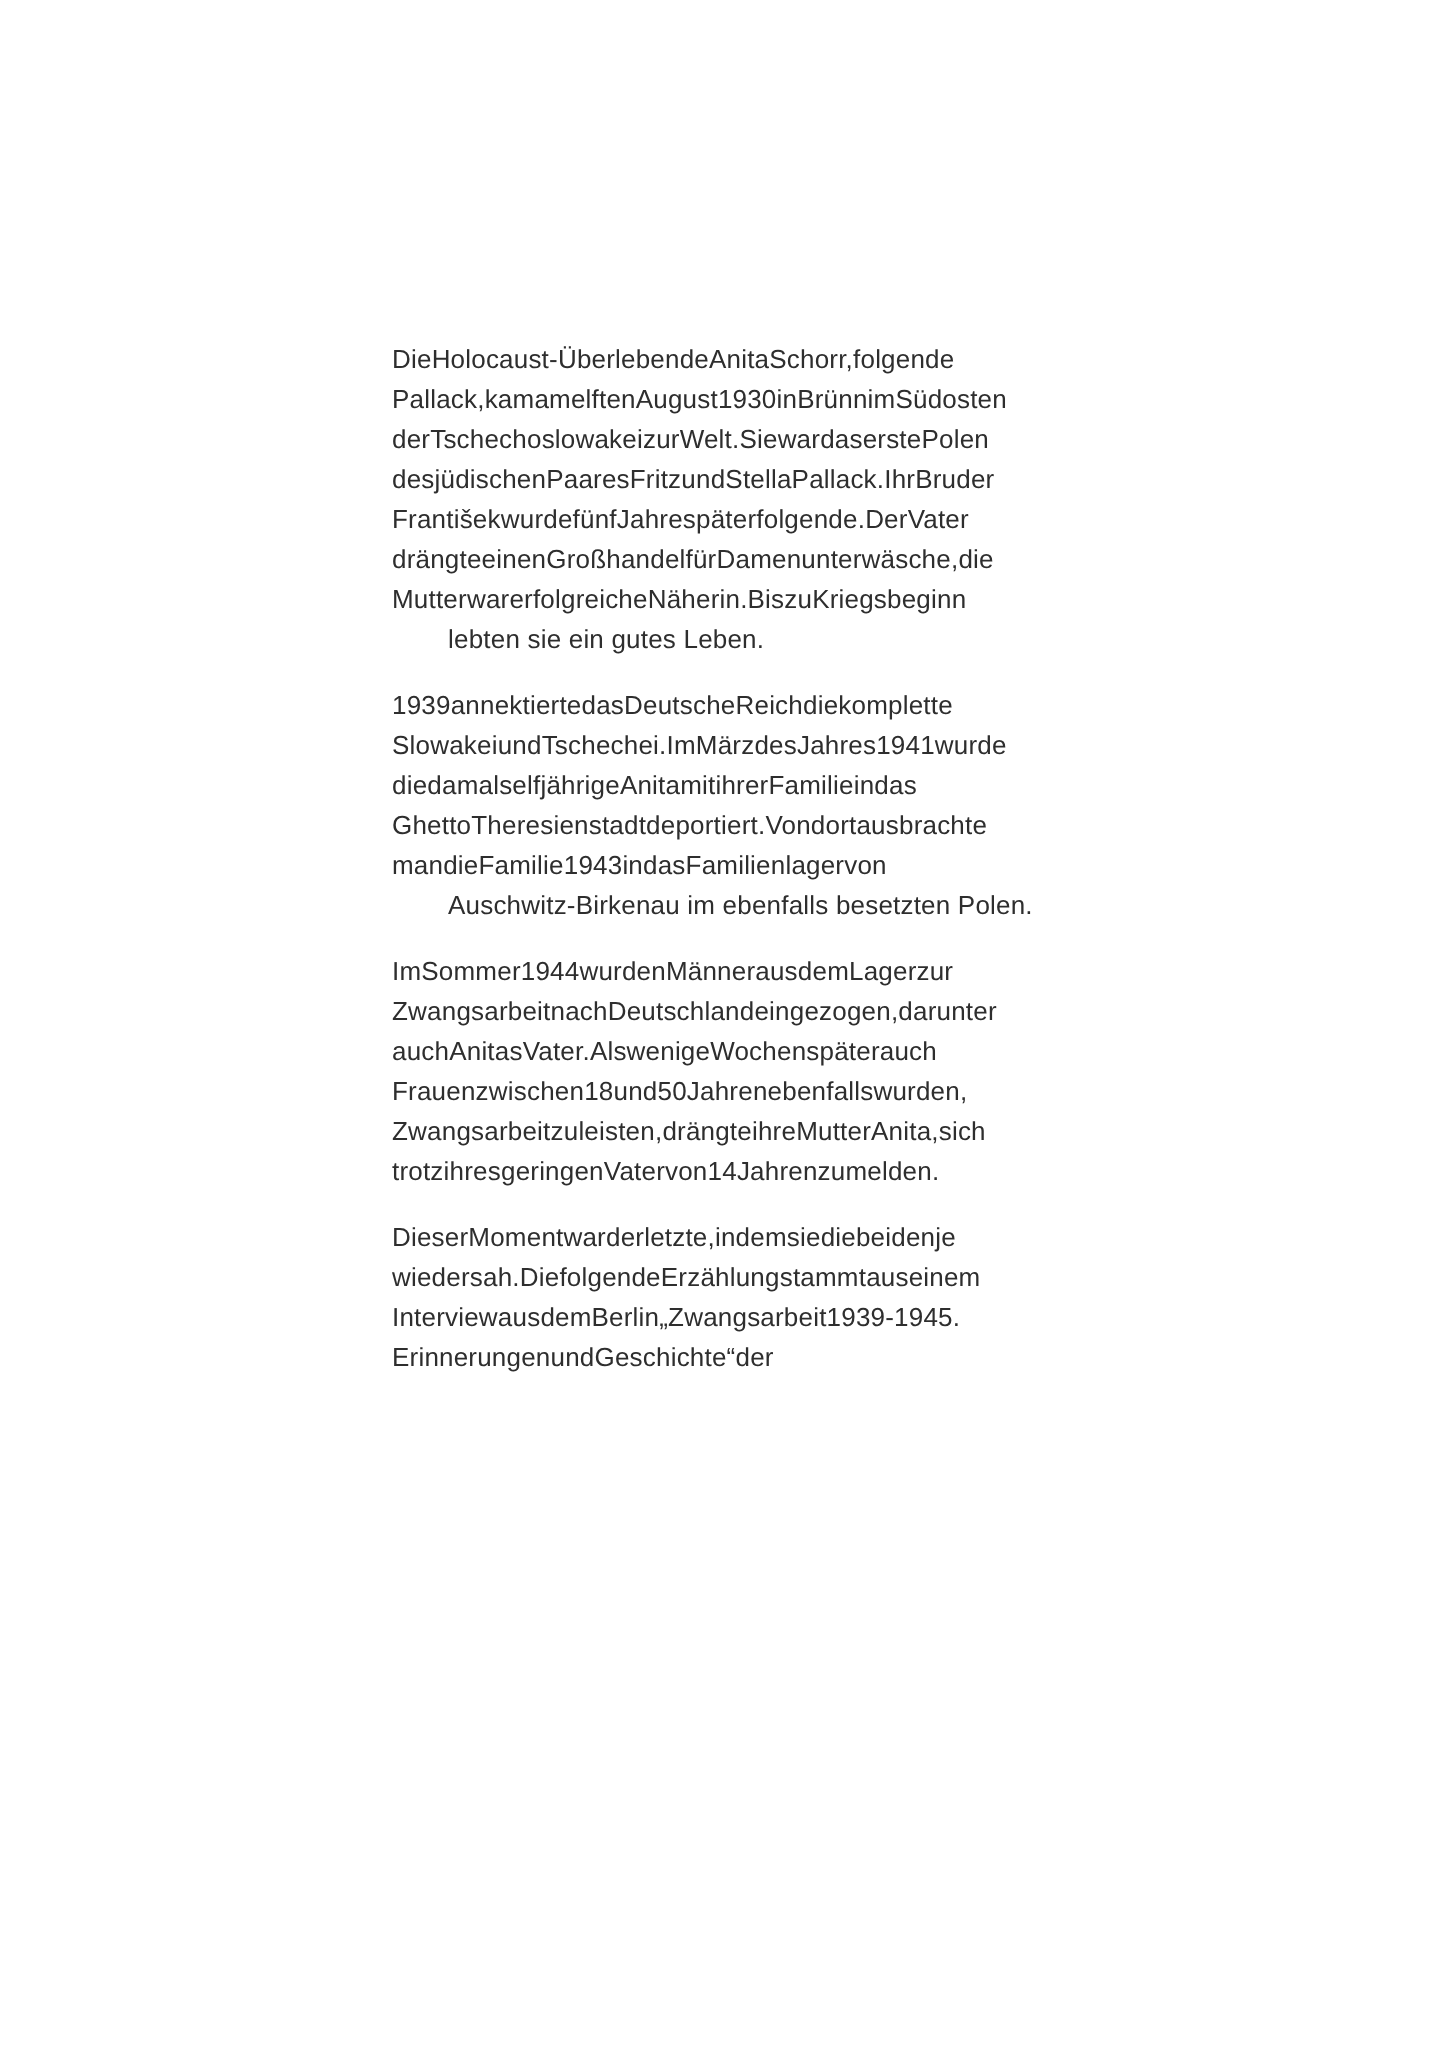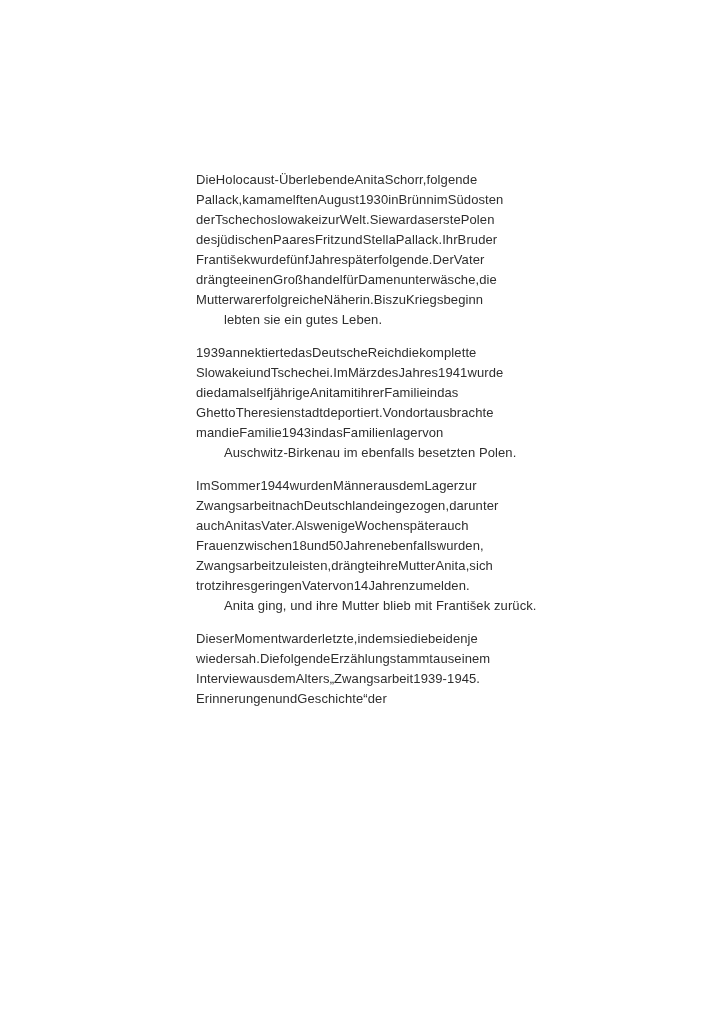--- a/index.html
+++ b/index.html
@@ -232,21 +232,20 @@
           <span>trotz</span>
           <span>ihres</span>
           <span>geringen</span>
           <span>Vater</span>
           <span>von</span>
           <span>14</span>
           <span>Jahren</span>
           <span>zu</span>
           <span>melden.</span>
         </div>
-      <div class="line line-last">Anita ging, und ihre Mutter blieb mit František zurück.</div>
     </div>
 
     <div class="paragraph">
       <div class="line jline">
           <span>Dieser</span>
           <span>Moment</span>
           <span>war</span>
           <span>der</span>
           <span>letzte,</span>
           <span>in</span>
@@ -263,21 +262,21 @@
           <span>folgende</span>
           <span>Erzählung</span>
           <span>stammt</span>
           <span>aus</span>
           <span>einem</span>
         </div>
       <div class="line jline">
           <span>Interview</span>
           <span>aus</span>
           <span>dem</span>
-          <span>Alters</span>
+          <span>Berlin</span>
           <span>„Zwangsarbeit</span>
           <span>1939-1945.</span>
         </div>
       <div class="line jline">
           <span>Erinnerungen</span>
           <span>und</span>
           <span>Geschichte“</span>
           <span>der</span>
         </div>
     </div>

